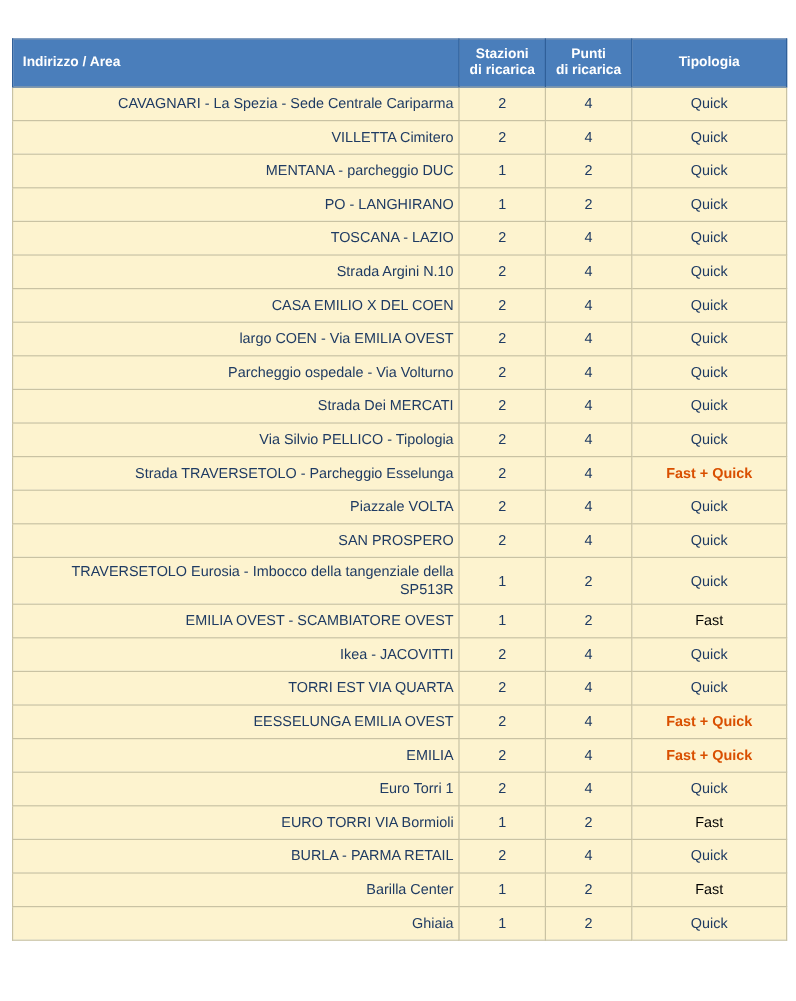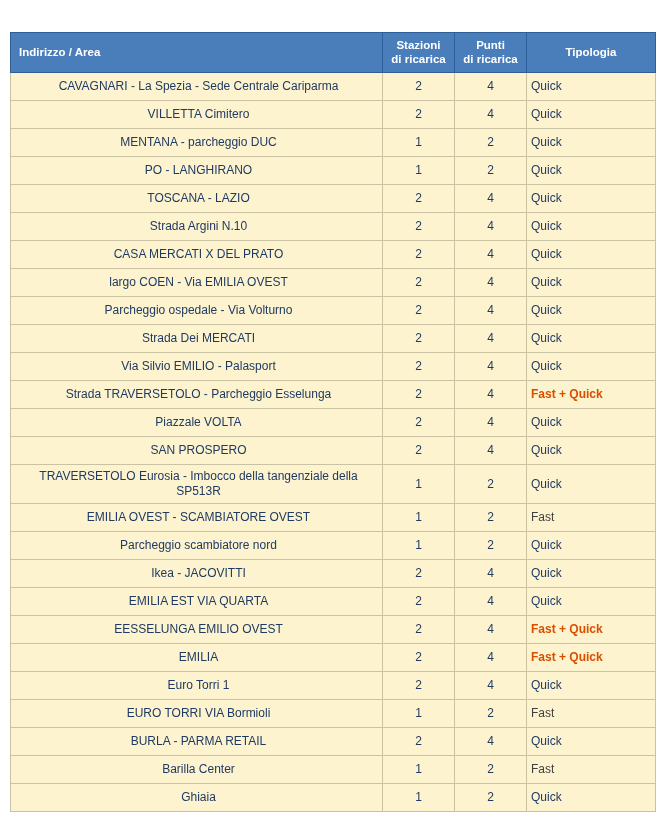--- a/index.html
+++ b/index.html
@@ -48,31 +48,32 @@
   tbody td {
     background: #fdf3cf;
     border: 1px solid #c9c2a3;
     font-size: 12px;
     color: #1f3b63;
     padding: 4px 4px;
     height: 19px;
     vertical-align: middle;
   }
   tbody td.addr {
-    text-align: center;
+    text-align: right;
     padding-left: 8px;
     line-height: 1.25;
   }
   tbody td.num {
     text-align: center;
   }
   tbody td.type {
+    text-align: center;
   }
   td.type.quick { color: #1f3b63; }
-  td.type.fast { color: #404040; }
+  td.type.fast { color: #000000; }
   td.type.fastquick { color: #d94f00; font-weight: bold; }
 </style>
 </head>
 <body>
 
 <div class="sheet">
   <table class="charge-table">
     <colgroup>
       <col class="c-addr">
       <col class="c-stations">
@@ -124,21 +125,21 @@
           <td class="num">4</td>
           <td class="type quick">Quick</td>
         </tr>
         <tr>
           <td class="addr">Strada Argini N.10</td>
           <td class="num">2</td>
           <td class="num">4</td>
           <td class="type quick">Quick</td>
         </tr>
         <tr>
-          <td class="addr">CASA MERCATI X DEL PRATO</td>
+          <td class="addr">CASA EMILIO X DEL COEN</td>
           <td class="num">2</td>
           <td class="num">4</td>
           <td class="type quick">Quick</td>
         </tr>
         <tr>
           <td class="addr">largo COEN - Via EMILIA OVEST</td>
           <td class="num">2</td>
           <td class="num">4</td>
           <td class="type quick">Quick</td>
         </tr>
@@ -148,21 +149,21 @@
           <td class="num">4</td>
           <td class="type quick">Quick</td>
         </tr>
         <tr>
           <td class="addr">Strada Dei MERCATI</td>
           <td class="num">2</td>
           <td class="num">4</td>
           <td class="type quick">Quick</td>
         </tr>
         <tr>
-          <td class="addr">Via Silvio EMILIO - Palasport</td>
+          <td class="addr">Via Silvio PELLICO - Tipologia</td>
           <td class="num">2</td>
           <td class="num">4</td>
           <td class="type quick">Quick</td>
         </tr>
         <tr>
           <td class="addr">Strada TRAVERSETOLO - Parcheggio Esselunga</td>
           <td class="num">2</td>
           <td class="num">4</td>
           <td class="type fastquick">Fast + Quick</td>
         </tr>
@@ -184,39 +185,33 @@
           <td class="num">2</td>
           <td class="type quick">Quick</td>
         </tr>
         <tr>
           <td class="addr">EMILIA OVEST - SCAMBIATORE OVEST</td>
           <td class="num">1</td>
           <td class="num">2</td>
           <td class="type fast">Fast</td>
         </tr>
         <tr>
-          <td class="addr">Parcheggio scambiatore nord</td>
-          <td class="num">1</td>
-          <td class="num">2</td>
-          <td class="type quick">Quick</td>
-        </tr>
-        <tr>
           <td class="addr">Ikea - JACOVITTI</td>
           <td class="num">2</td>
           <td class="num">4</td>
           <td class="type quick">Quick</td>
         </tr>
         <tr>
-          <td class="addr">EMILIA EST VIA QUARTA</td>
-          <td class="num">2</td>
-          <td class="num">4</td>
-          <td class="type quick">Quick</td>
-        </tr>
-        <tr>
-          <td class="addr">EESSELUNGA EMILIO OVEST</td>
+          <td class="addr">TORRI EST VIA QUARTA</td>
+          <td class="num">2</td>
+          <td class="num">4</td>
+          <td class="type quick">Quick</td>
+        </tr>
+        <tr>
+          <td class="addr">EESSELUNGA EMILIA OVEST</td>
           <td class="num">2</td>
           <td class="num">4</td>
           <td class="type fastquick">Fast + Quick</td>
         </tr>
         <tr>
           <td class="addr">EMILIA</td>
           <td class="num">2</td>
           <td class="num">4</td>
           <td class="type fastquick">Fast + Quick</td>
         </tr>

